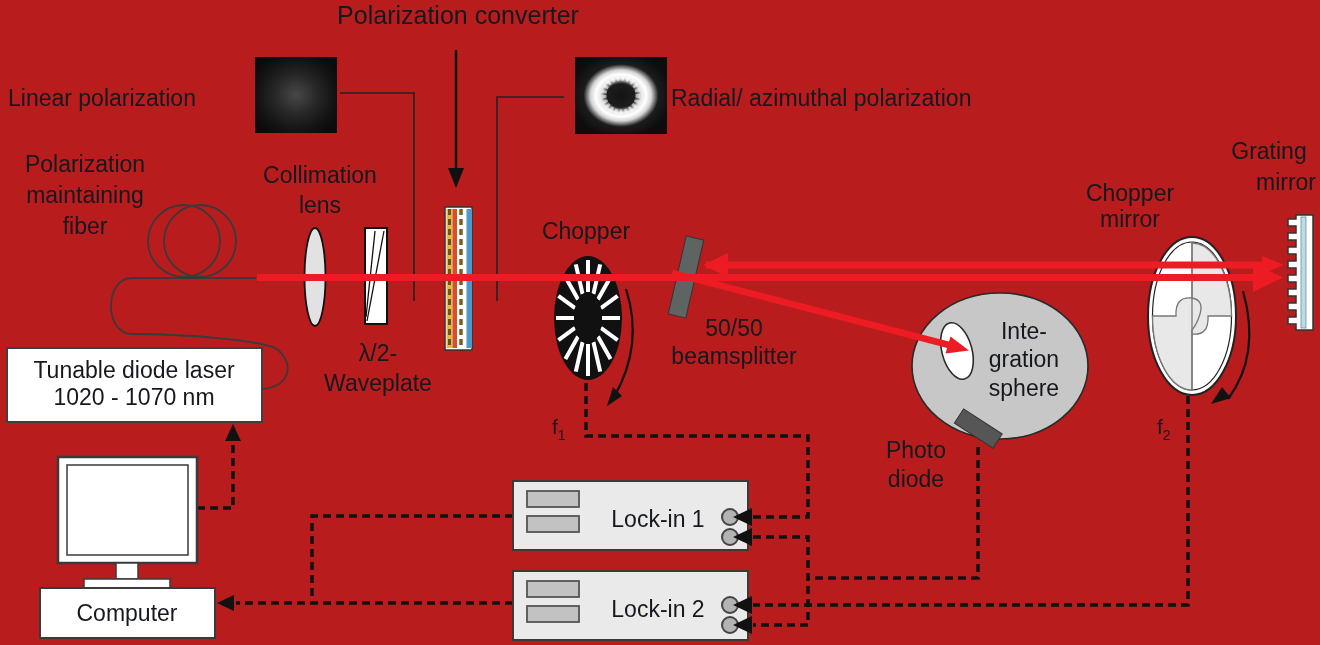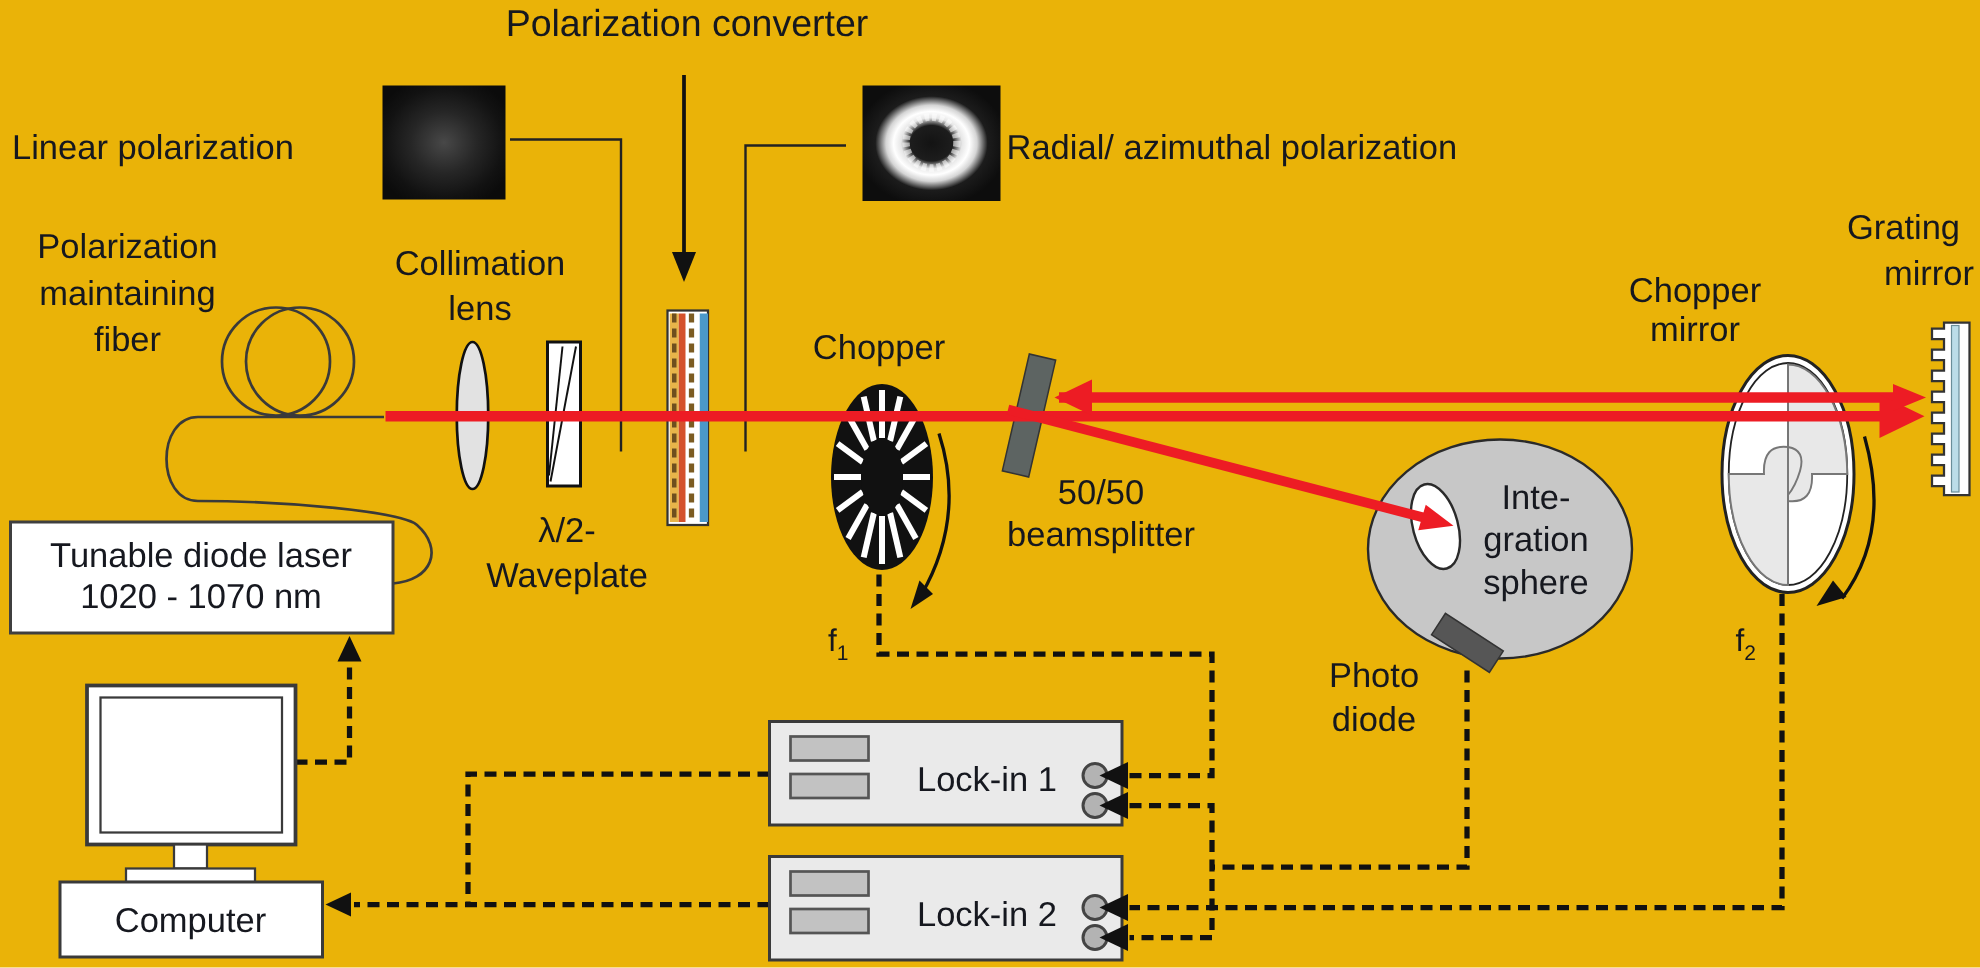--- a/index.html
+++ b/index.html
@@ -1,16 +1,16 @@
 <!DOCTYPE html>
 <html><head>
 <meta charset="utf-8">
 <style>
   html,body{margin:0;padding:0;background:#ffffff;}
-  #stage{position:relative;width:1320px;height:645px;background:#eab308;overflow:hidden;
+  #stage{position:relative;width:1320px;height:645px;background:#b91c1c;overflow:hidden;
          font-family:"Liberation Sans", sans-serif;}
   svg text{font-family:"Liberation Sans", sans-serif;fill:#16181f;}
   .lbl{font-size:23px;}
   .title{font-size:25px;}
   .freq{font-size:21px;}
   .freqsub{font-size:14px;}
 </style>
 </head>
 <body>
 

